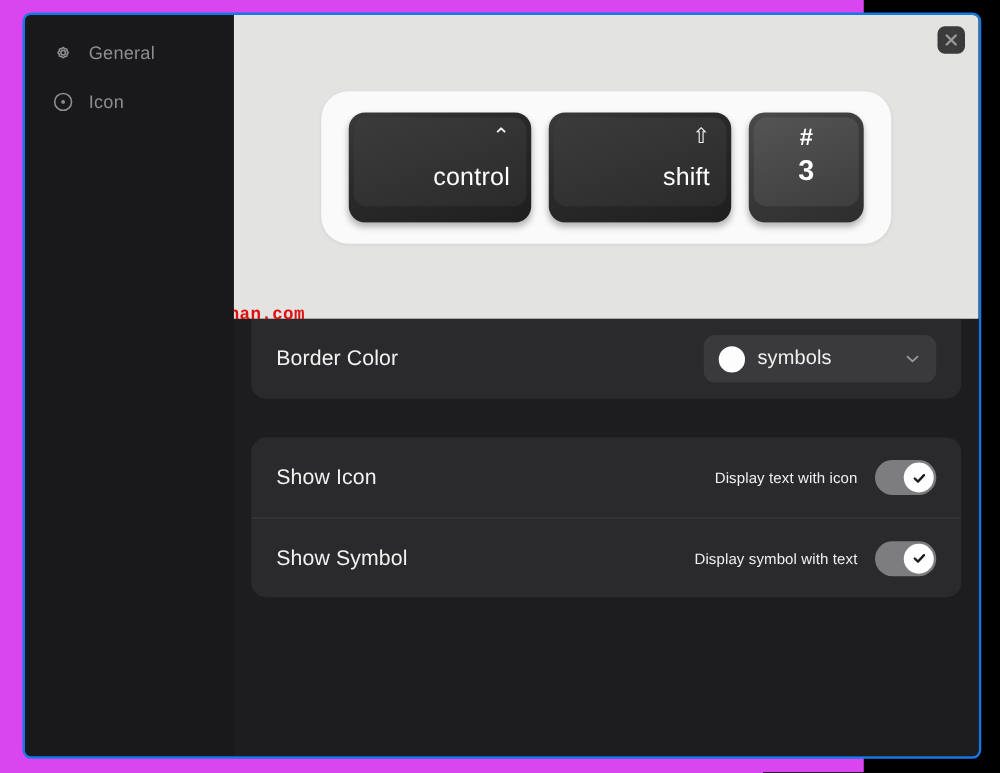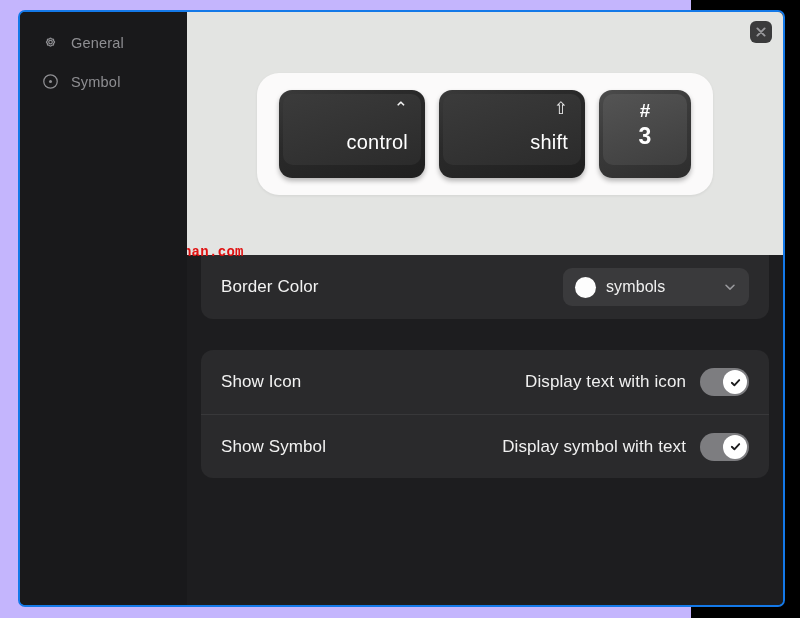--- a/index.html
+++ b/index.html
@@ -9,21 +9,21 @@
     width: 800px;
     height: 618px;
     overflow: hidden;
     font-family: "Liberation Sans", sans-serif;
   }
 
   #root {
     position: relative;
     width: 691px;
     height: 618px;
-    background: #c4b5fd;
+    background: #d946ef;
   }
 
   
   .window {
     position: absolute;
     left: 18px;
     top: 10px;
     width: 767px;
     height: 597px;
     border: 2px solid #1479e8;
@@ -233,21 +233,21 @@
     left: 20px;
     top: 50%;
     transform: translateY(-50%);
     color: #f2f2f2;
     font-size: 17px;
     letter-spacing: 0.1px;
   }
 
   .row-sub {
     color: #f0f0f0;
-    font-size: 17px;
+    font-size: 12px;
     margin-right: 14px;
     letter-spacing: 0.1px;
   }
 
   
   .dd {
     display: flex;
     align-items: center;
     gap: 10px;
     background: #3a3a3c;
@@ -332,21 +332,21 @@
 
 
 
       <div class="side-item">
         <span class="side-ico">
           <svg width="19" height="19" viewBox="0 0 24 24" fill="none" stroke="#8e8e92" stroke-width="1.6">
             <circle cx="12" cy="12" r="8.5"></circle>
             <circle cx="12" cy="12" r="1.9" fill="#8e8e92" stroke="none"></circle>
           </svg>
         </span>
-        <span>Symbol</span>
+        <span>Icon</span>
       </div>
     </div>
 
     <div class="content">
 
       <div class="preview">
         <div class="keyrow">
 
           <div class="keycap wide">
             <div class="face">

